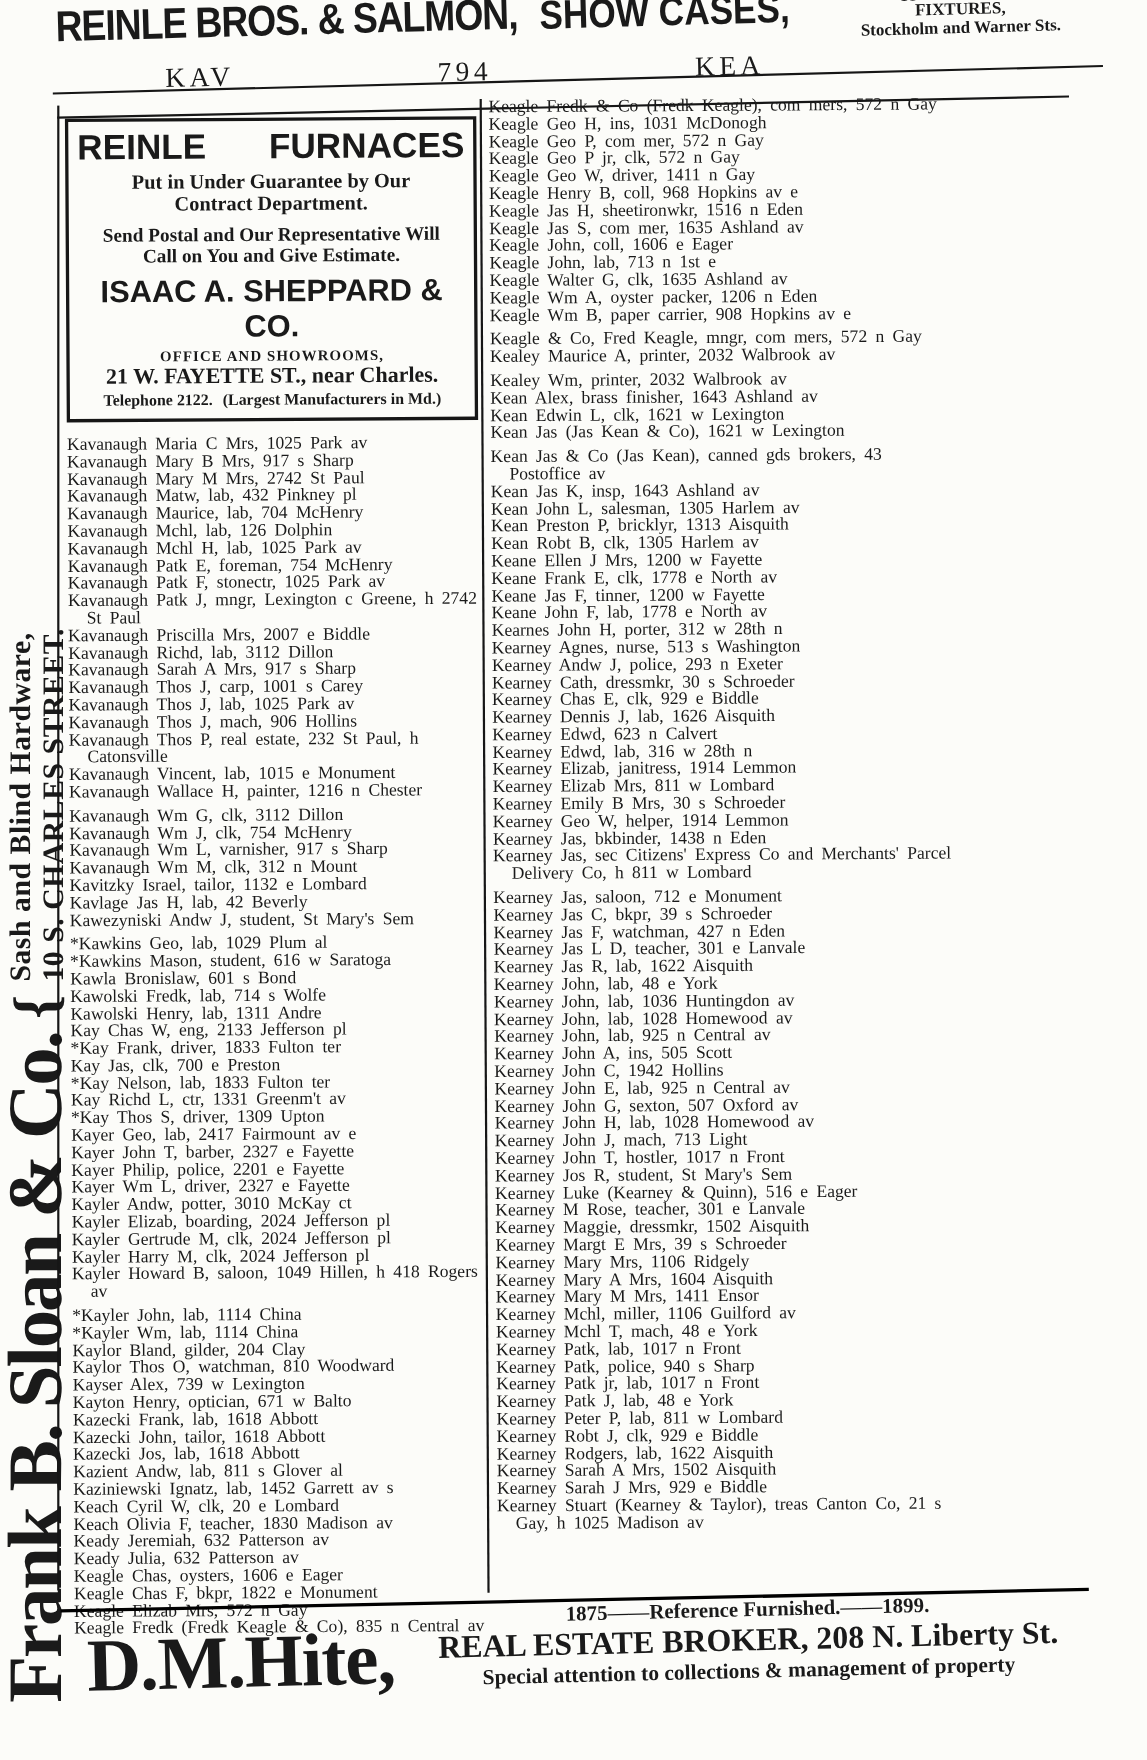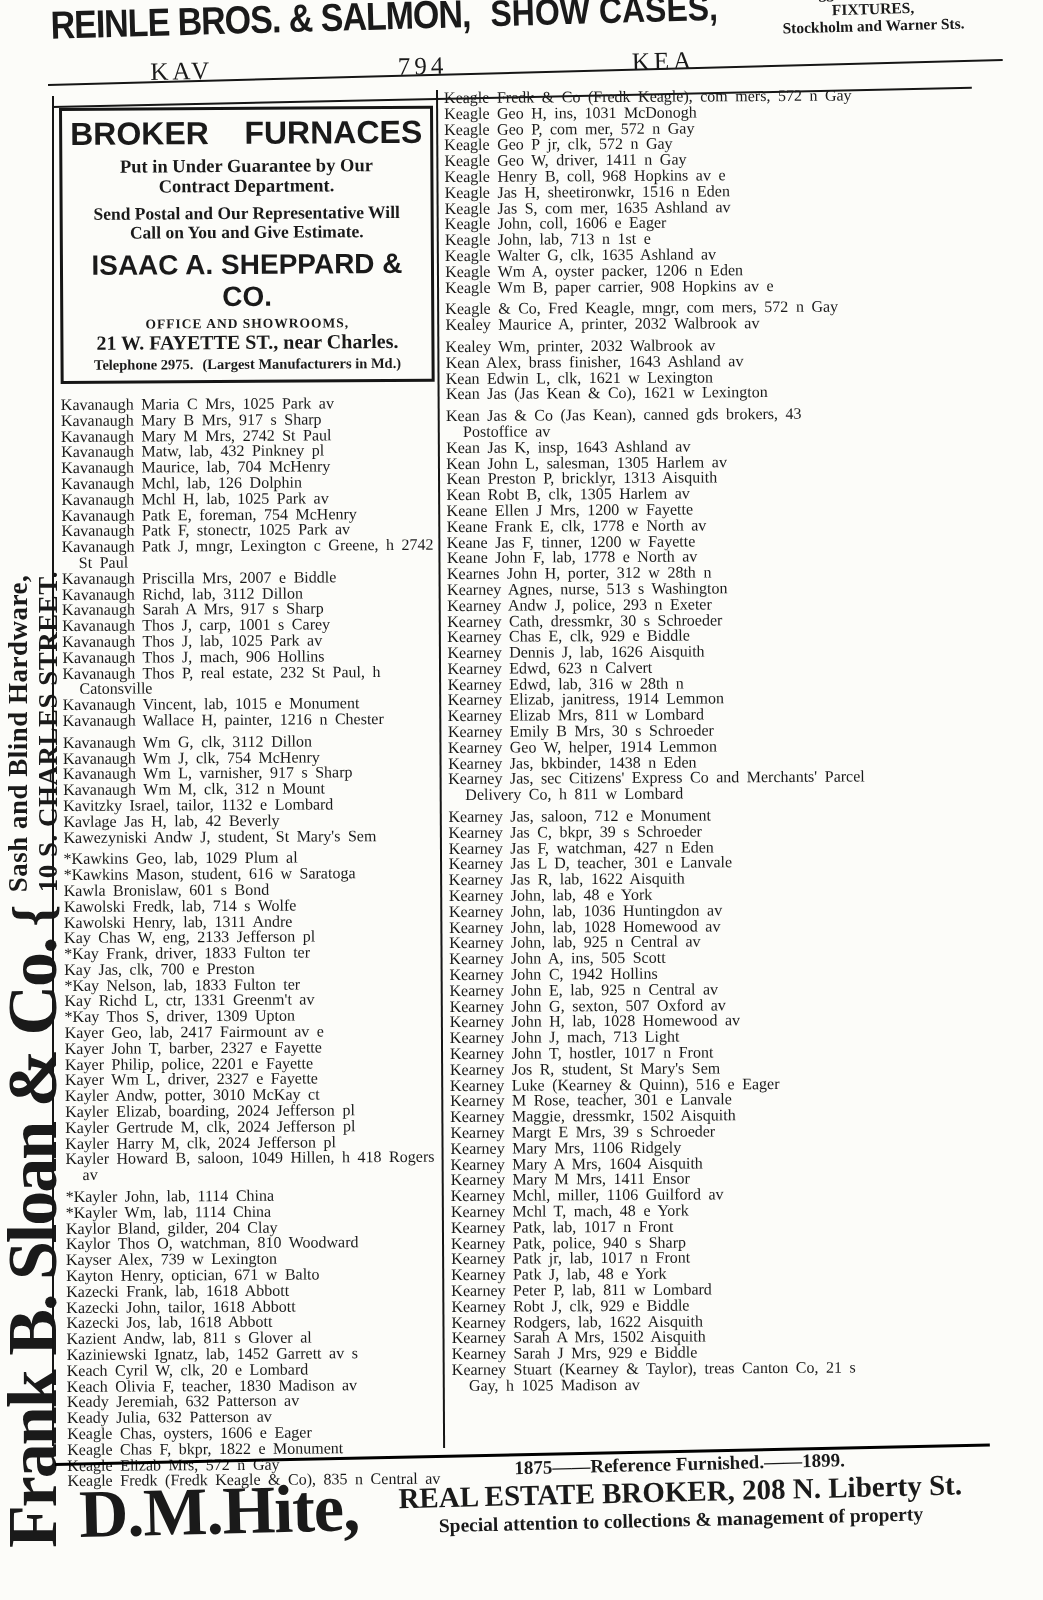--- a/index.html
+++ b/index.html
@@ -107,32 +107,32 @@
     <span class="vert-lines">
       <span>Sash and Blind Hardware,</span>
       <span>10 S. CHARLES STREET.</span>
     </span>
   </div>
   <div class="sidebar-rule"></div>
 
   <div class="left-col">
     <div class="furnace-ad">
       <div class="f-title">
-        <span>BROKER</span>
+        <span>REINLE</span>
         <span>FURNACES</span>
       </div>
       <div class="f-g f-g1">Put in Under Guarantee by Our</div>
       <div class="f-g">Contract Department.</div>
       <div class="f-p f-p1">Send Postal and Our Representative Will</div>
       <div class="f-p">Call on You and Give Estimate.</div>
       <div class="f-company">ISAAC A. SHEPPARD &amp; CO.</div>
       <div class="f-show">OFFICE AND SHOWROOMS,</div>
       <div class="f-addr">21 W. FAYETTE ST., near Charles.</div>
       <div class="f-phone-row">
-        <span>Telephone 2975.</span>
+        <span>Telephone 2122.</span>
         <span>(Largest Manufacturers in Md.)</span>
       </div>
     </div>
     <div class="entries">
         <div class="entry">Kavanaugh Maria C Mrs, 1025 Park av</div>
         <div class="entry">Kavanaugh Mary B Mrs, 917 s Sharp</div>
         <div class="entry">Kavanaugh Mary M Mrs, 2742 St Paul</div>
         <div class="entry">Kavanaugh Matw, lab, 432 Pinkney pl</div>
         <div class="entry">Kavanaugh Maurice, lab, 704 McHenry</div>
         <div class="entry">Kavanaugh Mchl, lab, 126 Dolphin</div>

